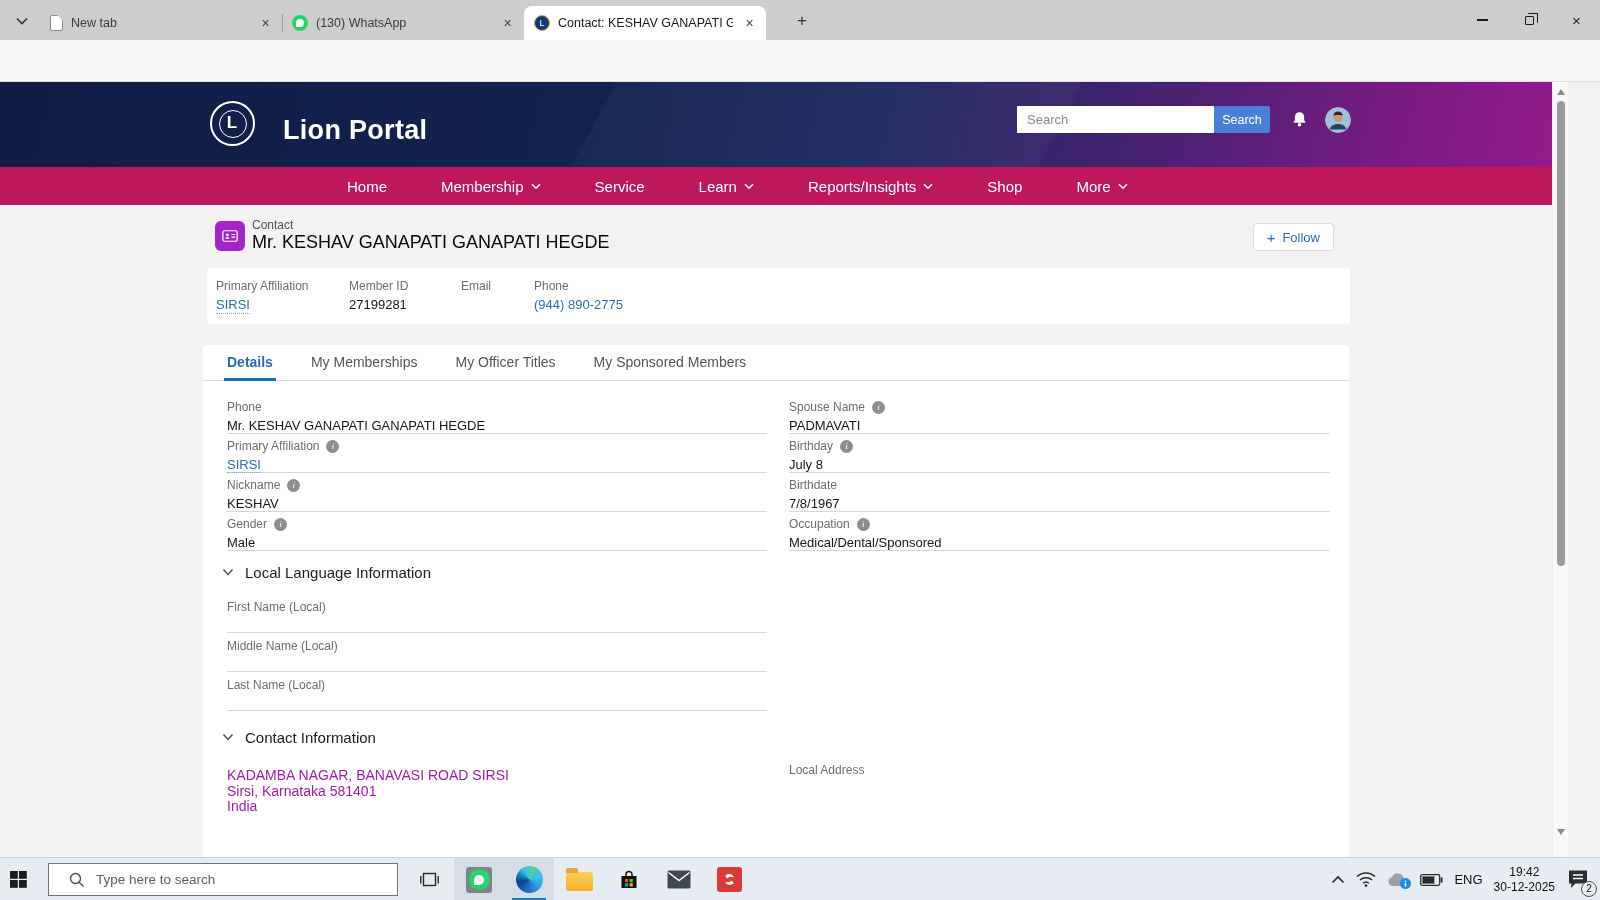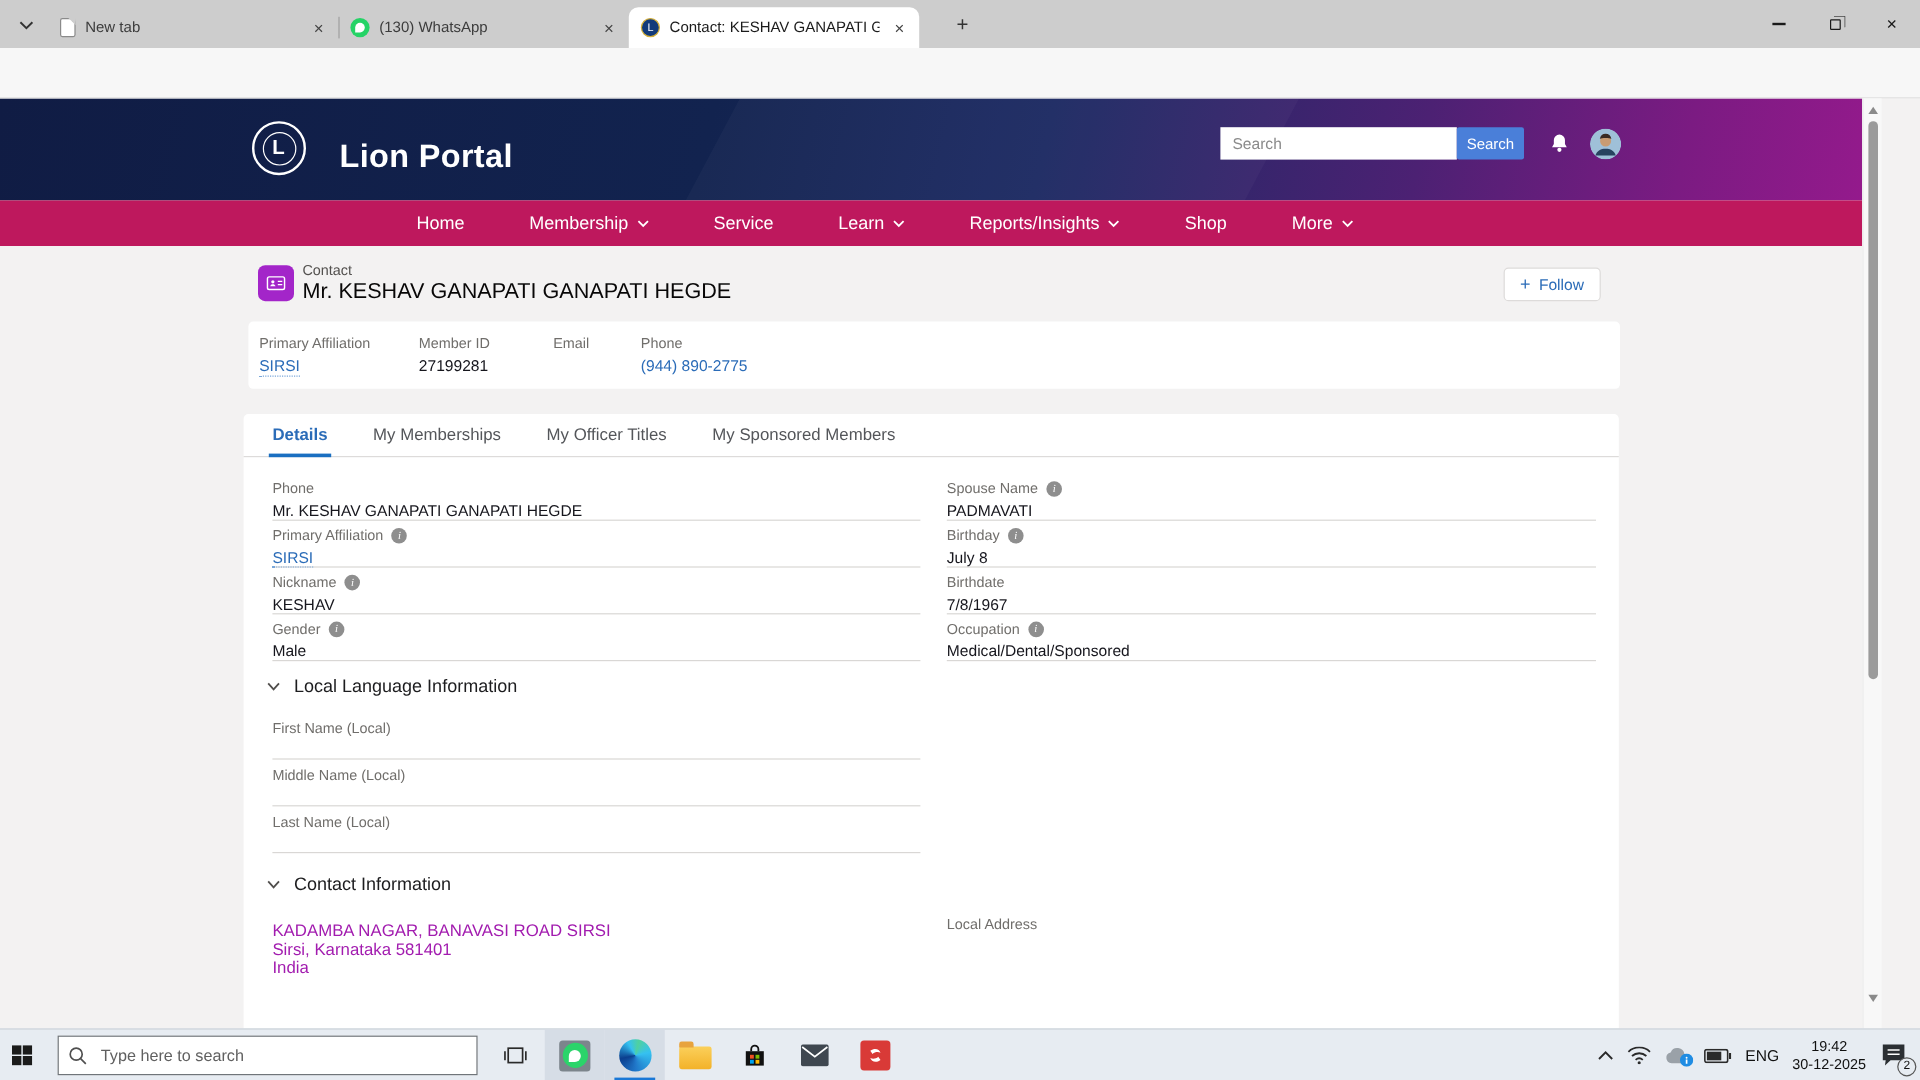--- a/index.html
+++ b/index.html
@@ -101,21 +101,21 @@
 
   
   .scrollbar{position:absolute;top:82px;left:1552px;width:16px;height:775px;background:#f8f8f8;border-left:1px solid #ececec}
   .sb-up{position:absolute;top:7px;left:4px;width:0;height:0;border-left:4px solid transparent;border-right:4px solid transparent;border-bottom:6px solid #8a8a8a}
   .sb-thumb{position:absolute;top:19px;left:4px;width:8px;height:465px;background:#9b9b9b;border-radius:4px}
   .sb-down{position:absolute;bottom:22px;left:4px;width:0;height:0;border-left:4px solid transparent;border-right:4px solid transparent;border-top:6px solid #8a8a8a}
 
   
   .taskbar{position:absolute;top:857px;left:0;width:1600px;height:43px;background:#e7ecf2;border-top:1px solid #ccd3da}
   .start-btn{position:absolute;left:10px;top:13px}
-  .tsearch{position:absolute;left:48px;top:5px;width:350px;height:33px;background:#fff;border:1px solid #70757a;display:flex;align-items:center;gap:11px;padding-left:8px}
+  .tsearch{position:absolute;left:48px;top:5px;width:350px;height:33px;background:#fff;border:1px solid #70757a;display:flex;align-items:center;gap:11px;padding-left:20px}
   .tsearch input{border:none;outline:none;font-size:13.5px;color:#5f5f5f;width:270px;font-family:"Liberation Sans",sans-serif}
   .tsearch input::placeholder{color:#606060}
   .task-icons{position:absolute;left:404px;top:0;height:43px;display:flex}
   .ticon{width:50px;height:43px;display:flex;align-items:center;justify-content:center;position:relative}
   .ticon.running{background:#d6dde6}
   .ticon.active-app::after{content:"";position:absolute;left:8px;right:8px;bottom:0;height:3px;background:#1a78d6}
   .wa-tile{width:26px;height:26px;background:#7c858c;border-radius:3px;display:flex;align-items:center;justify-content:center}
   .wa-bubble{width:21px;height:21px;border-radius:50%;background:#2bd46a;position:relative}
   .wa-bubble::after{content:"";position:absolute;left:5.5px;top:5.5px;width:10px;height:10px;background:#fff;border-radius:50% 50% 50% 0}
   .edge-ball{width:27px;height:27px;border-radius:50%;background:conic-gradient(from -30deg,#35c1f1,#4fd1a0 12%,#35c1f1 30%,#2077c9 58%,#0b3f8f 80%,#35c1f1)}

